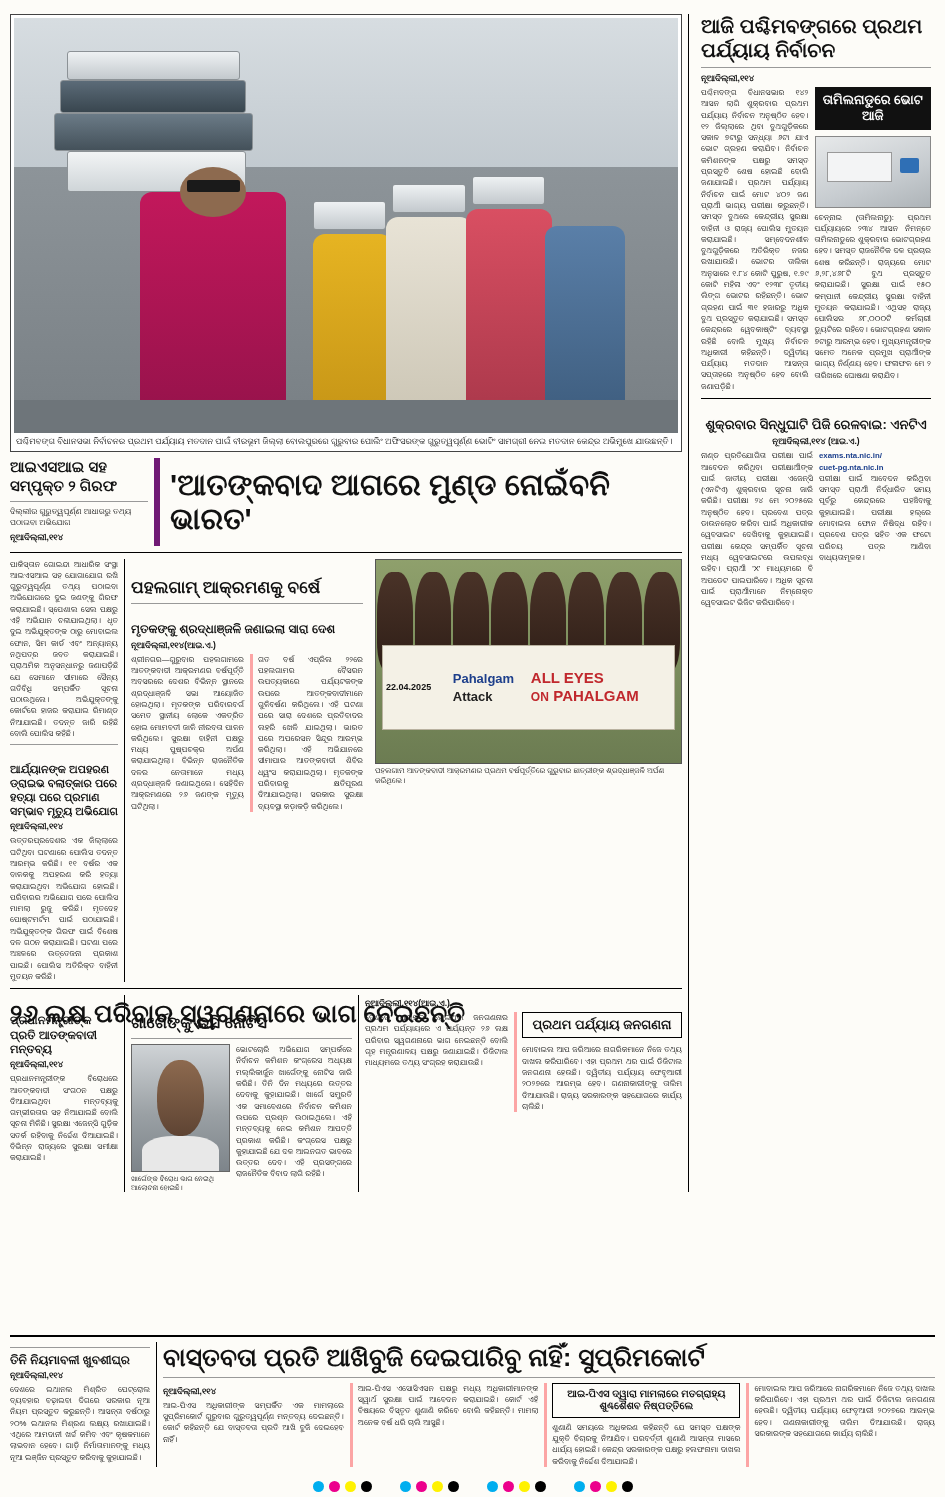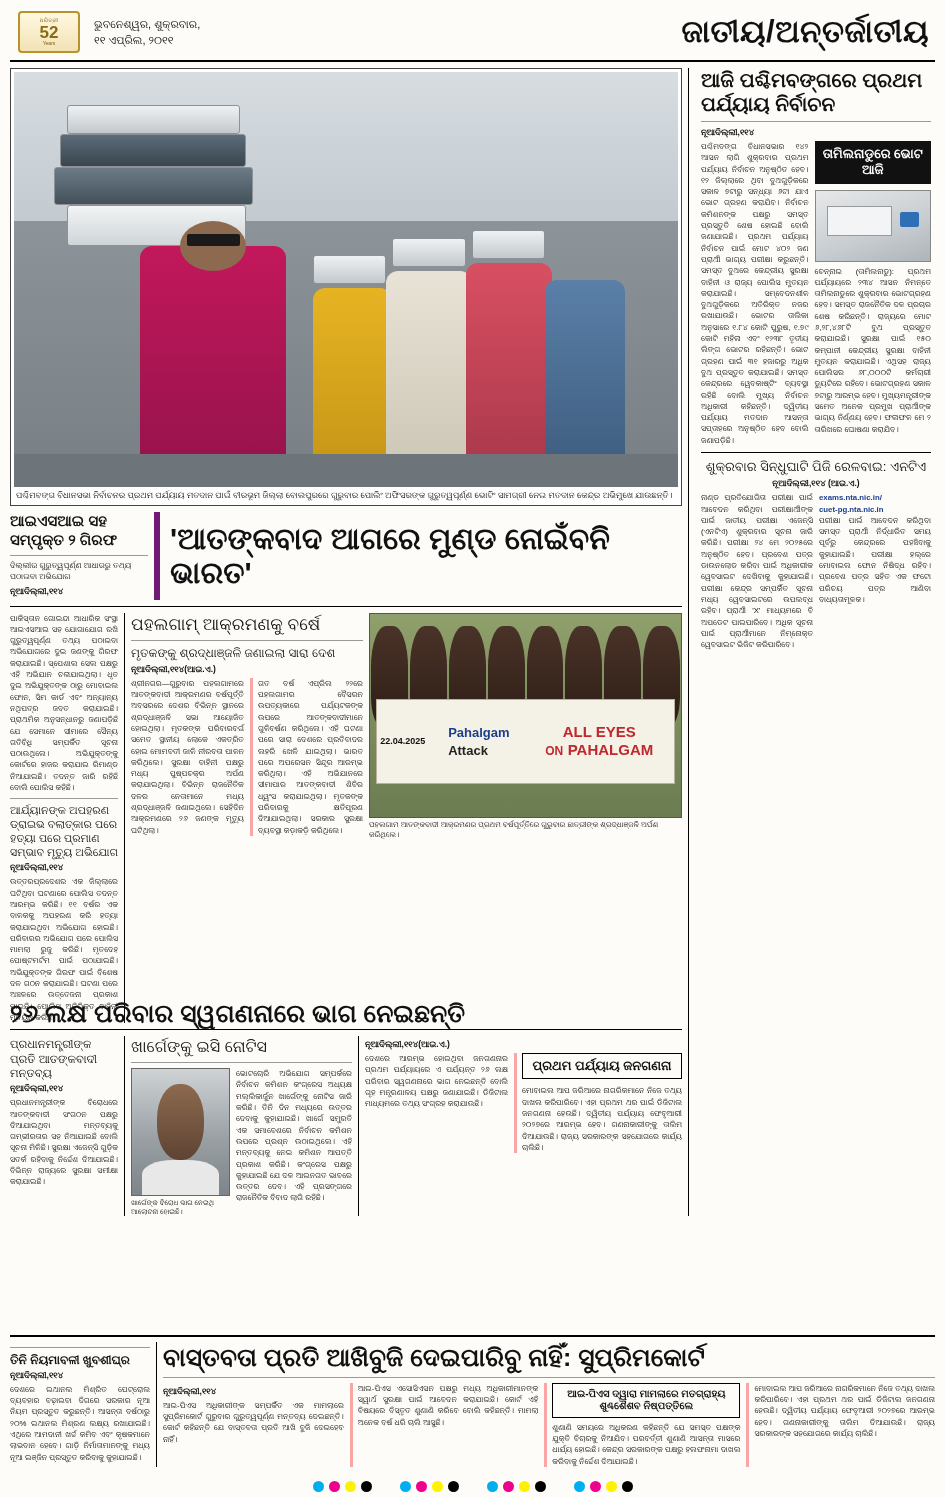--- a/index.html
+++ b/index.html
@@ -51,21 +51,21 @@
   .mega {
     flex:1; font-size:30px; font-weight:bold; line-height:1.15;
     display:flex; align-items:center; padding-left:4px;
   }
 
   .dateline-small { font-size:8.5px; font-weight:bold; margin:3px 0; }
 
   hr.rule { border:0; border-top:1px solid #000; margin:6px 0; }
   hr.thin { border:0; border-top:1px solid #999; margin:5px 0; }
 
-  .subhead { font-size:13px; font-weight:normal; line-height:1.25; margin:1px 0 3px; }
+  .subhead { font-size:13px; font-weight:bold; line-height:1.25; margin:18px 0 3px; }
 
   .colwrap { display:flex; gap:6px; }
   .c { border-left:3px solid #fca5a5; padding-left:5px; }
   .c:first-child { border-left:none; padding-left:0; }
 
   
   .rail-head { font-size:20px; font-weight:bold; line-height:1.2; }
   .boxed { border:1px solid #000; padding:4px; margin:6px 0; }
   .box-title { font-size:13px; font-weight:bold; text-align:center; line-height:1.25; }
   .evm {
@@ -131,34 +131,20 @@
   
   .evmbox { position:absolute; background:linear-gradient(180deg,#eef1f3,#c3c9cd); border:1px solid #8c9296; border-radius:3px; }
   .person { position:absolute; border-radius:12px 12px 4px 4px; }
   .signboard { position:absolute; background:#f2f3f0; border:1px solid #9aa0a0; font-size:6px; color:#223; padding:2px; line-height:1.25; }
 </style>
 </head>
 <body>
 
 <div class="page">
 
-  <div class="masthead">
-    <div class="emblem">
-      <div class="emblem-inner">
-        <div class="top">ଧରିତ୍ରୀ</div>
-        <div class="num">52</div>
-        <div class="yrs">Years</div>
-      </div>
-    </div>
-    <div class="dateline">
-      <div>ଭୁବନେଶ୍ୱର, ଶୁକ୍ରବାର,</div>
-      <div>୧୧ ଏପ୍ରିଲ, ୨୦୧୧</div>
-    </div>
-    <div class="section-title">ଜାତୀୟ/ଅନ୍ତର୍ଜାତୀୟ</div>
-  </div>
 
   <div class="cols">
 
     <div class="col-main">
 
       <div class="photo-block">
         <div class="photo">
           <div class="signboard" style="left:54%; top:4%; width:24%;">
             <div>D.C. &amp; R.C. VENUE</div>
             <div>BOLPUR HIGH SCHOOL</div>
@@ -204,21 +190,21 @@
 
         <div style="width:108px;">
           <div class="tiny">ପାକିସ୍ତାନ ଗୋଇନ୍ଦା ଆଧାରିକ ସଂସ୍ଥା ଆଇଏସଆଇ ସହ ଯୋଗାଯୋଗ ରଖି ଗୁରୁତ୍ୱପୂର୍ଣ୍ଣ ତଥ୍ୟ ପଠାଇବା ଅଭିଯୋଗରେ ଦୁଇ ଜଣଙ୍କୁ ଗିରଫ କରାଯାଇଛି। ସ୍ପେଶାଲ ସେଲ ପକ୍ଷରୁ ଏହି ଅଭିଯାନ ଚଳାଯାଇଥିଲା। ଧୃତ ଦୁଇ ଅଭିଯୁକ୍ତଙ୍କ ଠାରୁ ମୋବାଇଲ ଫୋନ, ସିମ କାର୍ଡ ଏବଂ ଅନ୍ୟାନ୍ୟ ନଥିପତ୍ର ଜବତ କରାଯାଇଛି। ପ୍ରାଥମିକ ଅନୁସନ୍ଧାନରୁ ଜଣାପଡ଼ିଛି ଯେ ସେମାନେ ସୀମାରେ ସୈନ୍ୟ ଗତିବିଧି ସମ୍ପର୍କିତ ସୂଚନା ପଠାଉଥିଲେ। ଅଭିଯୁକ୍ତଙ୍କୁ କୋର୍ଟରେ ହାଜର କରାଯାଇ ରିମାଣ୍ଡ ନିଆଯାଇଛି। ତଦନ୍ତ ଜାରି ରହିଛି ବୋଲି ପୋଲିସ କହିଛି।</div>
           <hr class="thin">
           <div class="subhead" style="font-size:11px;">ଆର୍ଯ୍ୟାନଙ୍କ ଅପହରଣ ଡ୍ରାଇଭ ବଲାତ୍କାର ପରେ ହତ୍ୟା ପରେ ପ୍ରମାଣ ସମ୍ଭାବ ମୃତ୍ୟୁ ଅଭିଯୋଗ</div>
           <div class="dateline-small">ନୂଆଦିଲ୍ଲୀ,୧୧୪</div>
           <div class="tiny">ଉତ୍ତରପ୍ରଦେଶର ଏକ ଜିଲ୍ଲାରେ ଘଟିଥିବା ଘଟଣାରେ ପୋଲିସ ତଦନ୍ତ ଆରମ୍ଭ କରିଛି। ୧୧ ବର୍ଷର ଏକ ବାଳକକୁ ଅପହରଣ କରି ହତ୍ୟା କରାଯାଇଥିବା ଅଭିଯୋଗ ହୋଇଛି। ପରିବାରର ଅଭିଯୋଗ ପରେ ପୋଲିସ ମାମଲା ରୁଜୁ କରିଛି। ମୃତଦେହ ପୋଷ୍ଟମର୍ଟମ ପାଇଁ ପଠାଯାଇଛି। ଅଭିଯୁକ୍ତଙ୍କ ଗିରଫ ପାଇଁ ବିଶେଷ ଦଳ ଗଠନ କରାଯାଇଛି। ଘଟଣା ପରେ ଅଞ୍ଚଳରେ ଉତ୍ତେଜନା ପ୍ରକାଶ ପାଇଛି। ପୋଲିସ ଅତିରିକ୍ତ ବାହିନୀ ମୁତୟନ କରିଛି।</div>
         </div>
 
         <div style="flex:1; border-left:1px solid #000; padding-left:6px;">
-          <div style="display:flex; gap:6px;">
+          <div style="display:flex; gap:12px;">
             <div style="width:232px;">
               <div class="subhead" style="font-size:17px;">ପହଲଗାମ୍ ଆକ୍ରମଣକୁ ବର୍ଷେ</div>
               <hr class="thin">
               <div class="subhead" style="font-size:12px;">ମୃତକଙ୍କୁ ଶ୍ରଦ୍ଧାଞ୍ଜଳି ଜଣାଇଲା ସାରା ଦେଶ</div>
               <div class="dateline-small">ନୂଆଦିଲ୍ଲୀ,୧୧୪(ଆଇ.ଏ.)</div>
               <div class="colwrap">
                 <div class="c tiny" style="width:50%;">ଶ୍ରୀନଗର—ଗୁରୁବାର ପହଲଗାମରେ ଆତଙ୍କବାଦୀ ଆକ୍ରମଣର ବର୍ଷପୂର୍ତ୍ତି ଅବସରରେ ଦେଶର ବିଭିନ୍ନ ସ୍ଥାନରେ ଶ୍ରଦ୍ଧାଞ୍ଜଳି ସଭା ଆୟୋଜିତ ହୋଇଥିଲା। ମୃତକଙ୍କ ପରିବାରବର୍ଗ ସମେତ ସ୍ଥାନୀୟ ଲୋକେ ଏକତ୍ରିତ ହୋଇ ମୋମବତୀ ଜାଳି ନୀରବତା ପାଳନ କରିଥିଲେ। ସୁରକ୍ଷା ବାହିନୀ ପକ୍ଷରୁ ମଧ୍ୟ ପୁଷ୍ପଚକ୍ର ଅର୍ପଣ କରାଯାଇଥିଲା। ବିଭିନ୍ନ ରାଜନୈତିକ ଦଳର ନେତାମାନେ ମଧ୍ୟ ଶ୍ରଦ୍ଧାଞ୍ଜଳି ଜଣାଇଥିଲେ। ସେହିଦିନ ଆକ୍ରମଣରେ ୨୬ ଜଣଙ୍କ ମୃତ୍ୟୁ ଘଟିଥିଲା।</div>
                 <div class="c tiny" style="width:50%;">ଗତ ବର୍ଷ ଏପ୍ରିଲ ୨୨ରେ ପହଲଗାମର ବୈସରନ ଉପତ୍ୟକାରେ ପର୍ଯ୍ୟଟକଙ୍କ ଉପରେ ଆତଙ୍କବାଦୀମାନେ ଗୁଳିବର୍ଷଣ କରିଥିଲେ। ଏହି ଘଟଣା ପରେ ସାରା ଦେଶରେ ପ୍ରତିବାଦର ଲହରି ଖେଳି ଯାଇଥିଲା। ଭାରତ ପରେ ଅପରେସନ ସିନ୍ଦୂର ଆରମ୍ଭ କରିଥିଲା। ଏହି ଅଭିଯାନରେ ସୀମାପାର ଆତଙ୍କବାଦୀ ଶିବିର ଧ୍ୱଂସ କରାଯାଇଥିଲା। ମୃତକଙ୍କ ପରିବାରକୁ କ୍ଷତିପୂରଣ ଦିଆଯାଇଥିଲା। ସରକାର ସୁରକ୍ଷା ବ୍ୟବସ୍ଥା କଡ଼ାକଡ଼ି କରିଥିଲେ।</div>
               </div>
             </div>
@@ -235,21 +221,21 @@
                     <div class="head"></div>
                 </div>
                 <div class="banner-strip">
                   <div style="flex:0 0 22%; font-size:9px; line-height:1.2;">
                     <div class="blue" style="font-size:9px;font-weight:bold;">22.04.2025</div>
                   </div>
                   <div style="flex:0 0 26%;">
                     <span class="blue">Pahalgam</span><br>
                     <span class="dark">Attack</span>
                   </div>
-                  <div style="flex:1; text-align:center;">
+                  <div style="flex:1; ">
                     <span style="font-size:15px;">ALL EYES</span><br>
                     <span style="font-size:12px;">ON</span>
                     <span style="font-size:15px;">PAHALGAM</span>
                   </div>
                 </div>
               </div>
               <div style="font-size:7.5px;line-height:1.35;margin-top:2px;">ପହଲଗାମ ଆତଙ୍କବାଦୀ ଆକ୍ରମଣର ପ୍ରଥମ ବର୍ଷପୂର୍ତ୍ତିରେ ଗୁରୁବାର ଛାତ୍ରୀଙ୍କ ଶ୍ରଦ୍ଧାଞ୍ଜଳି ଅର୍ପଣ କରିଥିଲେ।</div>
             </div>
           </div>
         </div>

